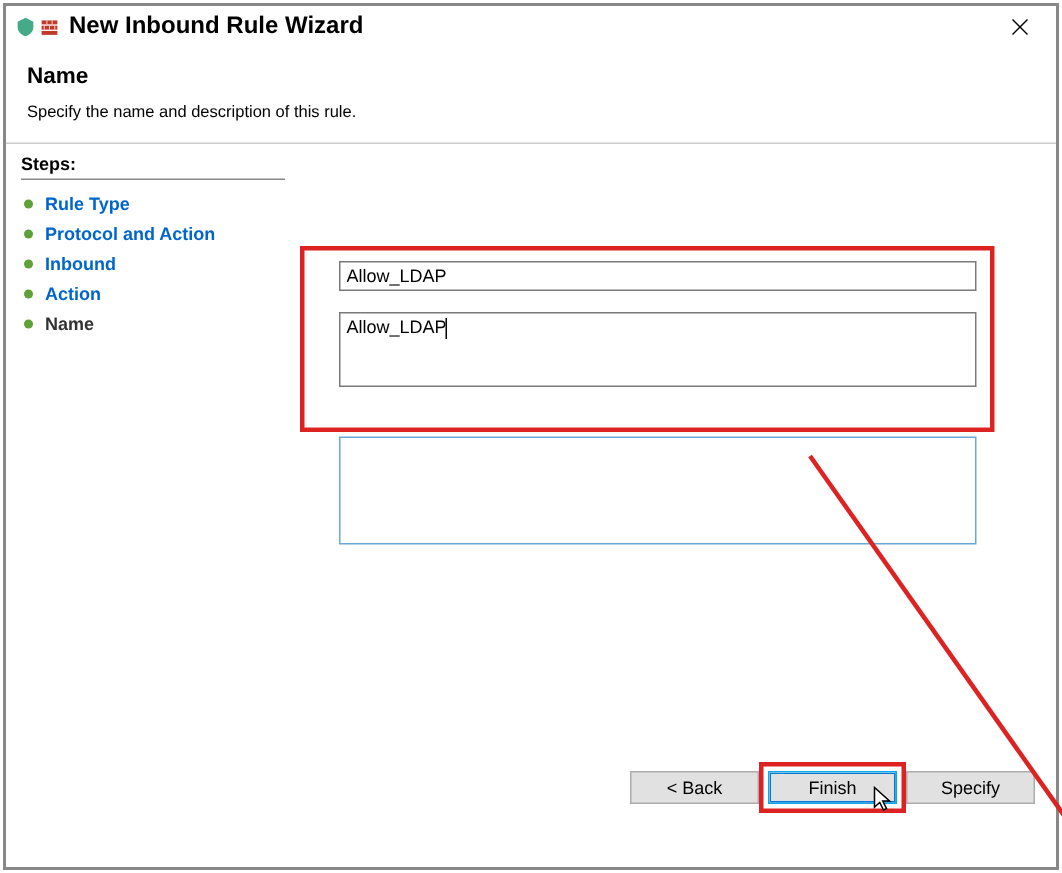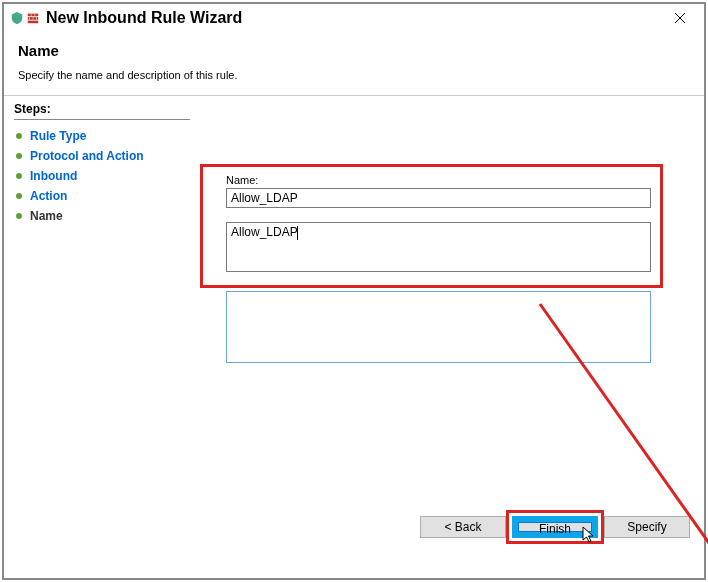--- a/index.html
+++ b/index.html
@@ -35,23 +35,23 @@
     .form-area { position: absolute; left: 26px; top: 78px; width: 425px; }
     .field-label { font-size: 11px; color: #000; margin-bottom: 2px; }
     .name-input { width: 100%; height: 20px; border: 1px solid #7a7a7a; padding: 1px 4px; font-size: 12px; font-family: inherit; }
     .desc-group { margin-top: 14px; }
     .desc-textarea { width: 100%; height: 50px; border: 1px solid #7a7a7a; padding: 2px 4px; font-size: 12px; font-family: inherit; resize: none; }
     
     .extra-box { position: absolute; left: 26px; top: 195px; width: 425px; height: 72px; border: 1px solid #6aa6d6; }
     
     .arrow-svg { position: absolute; left: 260px; top: 198px; width: 320px; height: 330px; pointer-events: none; z-index: 11; }
     
-    .button-row { position: absolute; bottom: 0; right: 14px; height: 42px; display: flex; gap: 6px; }
+    .button-row { position: absolute; bottom: 12px; right: 14px; height: 42px; display: flex; align-items: center; gap: 6px; }
     .btn { width: 86px; height: 22px; border: 1px solid #adadad; background: #e1e1e1; font-size: 12px; font-family: inherit; cursor: pointer; position: relative; }
-    .btn-default { border: 6px solid #0ea5e9; box-shadow: inset 0 0 0 1px #0078d7; }
+    .btn-default { border: 1px solid #0ea5e9; box-shadow: inset 0 0 0 1px #0078d7; }
     .highlight-box2 { position: absolute; border: 3px solid #d22; pointer-events: none; z-index: 10; }
     
     .cursor-svg { position: absolute; width: 16px; height: 18px; z-index: 20; pointer-events: none; }
     .text-cursor { display: inline-block; border-left: 1px solid #000; height: 14px; vertical-align: middle; margin-left: -1px; }
   </style>
 </head>
 <body>
 
 <div class="outer-border">
   <div class="titlebar">
@@ -108,21 +108,20 @@
       <div class="step-item">
         <span class="step-bullet"></span>
         <span class="step-current">Name</span>
       </div>
     </div>
 
     <div class="main-panel">
       <div class="highlight-box1"></div>
 
       <div class="form-area">
-        <div class="field-label">Name:</div>
         <input class="name-input" type="text" value="Allow_LDAP" style="">
         <div class="desc-group">
           <div class="desc-textarea" contenteditable="true" style=""><span>Allow_LDAP</span><span class="text-cursor"></span></div>
         </div>
       </div>
 
       <div class="extra-box"></div>
 
       <svg class="arrow-svg" viewBox="0 0 320 330">
         <defs>

